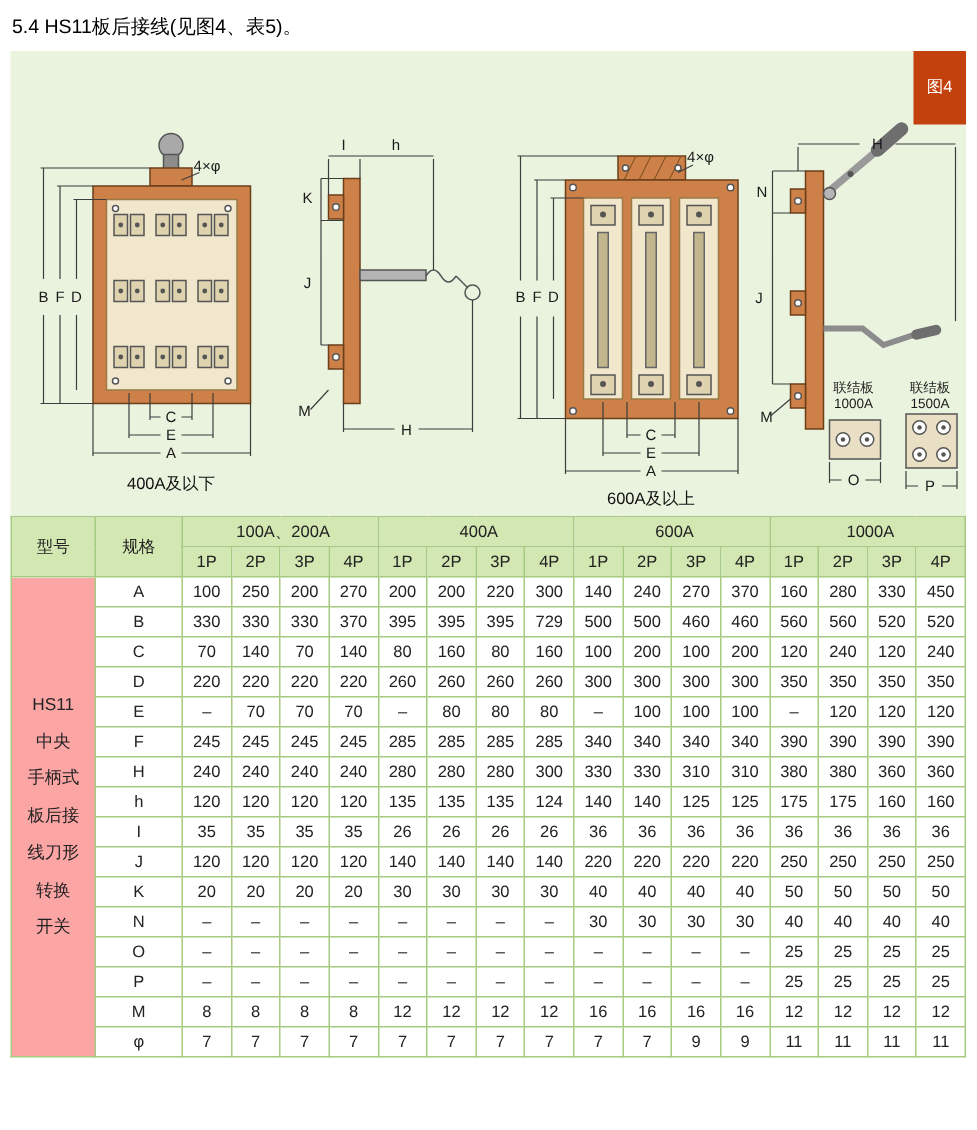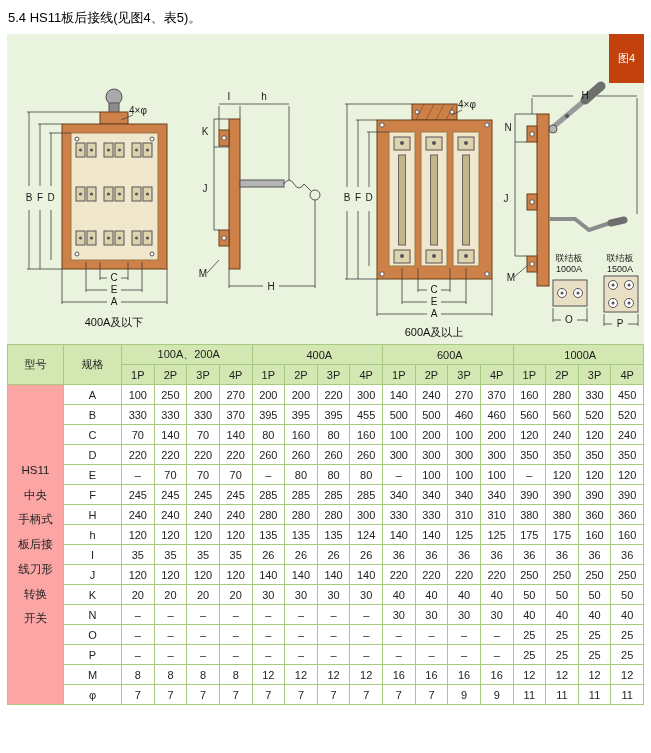--- a/index.html
+++ b/index.html
@@ -289,21 +289,21 @@
         </tr>
         <tr>
           <td class="spec-cell">B</td>
           <td class="val">330</td>
           <td class="val">330</td>
           <td class="val">330</td>
           <td class="val">370</td>
           <td class="val">395</td>
           <td class="val">395</td>
           <td class="val">395</td>
-          <td class="val">455</td>
+          <td class="val">729</td>
           <td class="val">500</td>
           <td class="val">500</td>
           <td class="val">460</td>
           <td class="val">460</td>
           <td class="val">560</td>
           <td class="val">560</td>
           <td class="val">520</td>
           <td class="val">520</td>
         </tr>
         <tr>

